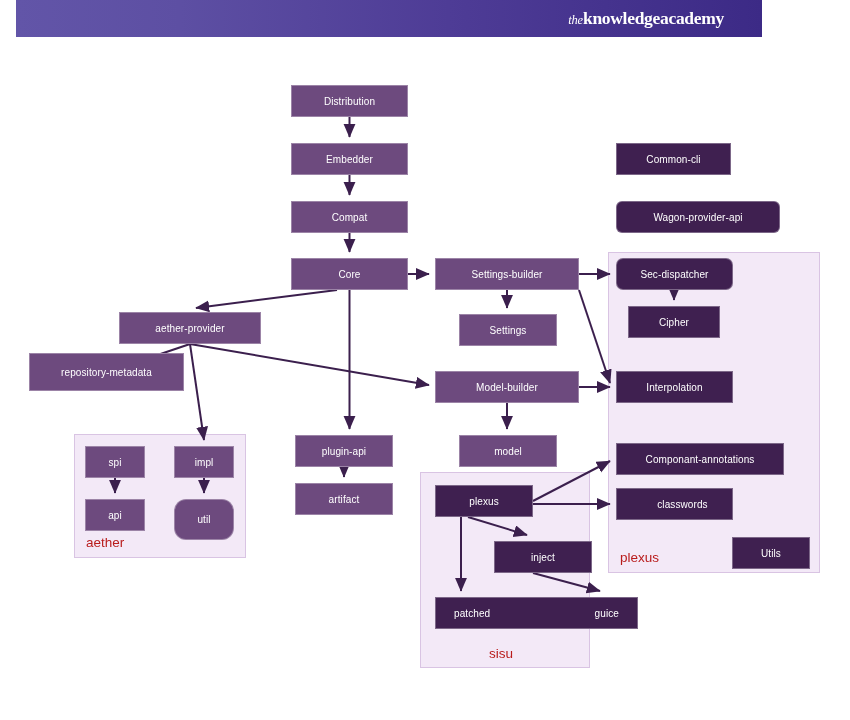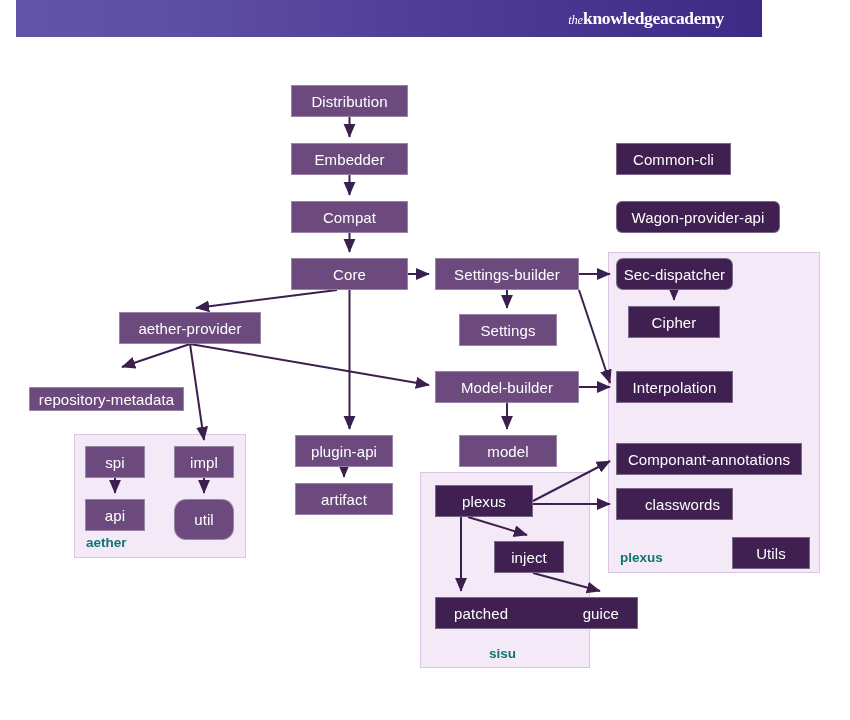--- a/index.html
+++ b/index.html
@@ -63,34 +63,33 @@
   }
 
   
   .group-box {
     position: absolute;
     background: #f3e9f7;
     border: 1.5px solid #d9c4e3;
   }
   .group-label {
     position: absolute;
-    color: #0f766e;
+    color: #b91c1c;
     font-size: 13.5px;
     white-space: nowrap;
-    font-weight: bold;
   }
 
   
   .node {
     position: absolute;
     display: flex;
     align-items: center;
     justify-content: center;
     color: #ffffff;
-    font-size: 15px;
+    font-size: 10px;
     white-space: nowrap;
     border: 1px solid rgba(255,255,255,0.32);
     letter-spacing: 0.1px;
   }
   .node.mid  { background: #6d4a7e; }
   .node.dark { background: #3f2050; }
   .node.split {
     justify-content: space-between;
     padding: 0 18px;
   }
@@ -148,35 +147,35 @@
   <div id="node-layer">
       <div class="node mid" style="left: 291px; top: 48px; width: 117px; height: 32px;">Distribution</div>
       <div class="node mid" style="left: 291px; top: 106px; width: 117px; height: 32px;">Embedder</div>
       <div class="node mid" style="left: 291px; top: 164px; width: 117px; height: 32px;">Compat</div>
       <div class="node mid" style="left: 291px; top: 221px; width: 117px; height: 32px;">Core</div>
       <div class="node mid" style="left: 435px; top: 221px; width: 144px; height: 32px;">Settings-builder</div>
       <div class="node mid" style="left: 459px; top: 277px; width: 98px; height: 32px;">Settings</div>
       <div class="node mid" style="left: 435px; top: 334px; width: 144px; height: 32px;">Model-builder</div>
       <div class="node mid" style="left: 459px; top: 398px; width: 98px; height: 32px;">model</div>
       <div class="node mid" style="left: 119px; top: 275px; width: 142px; height: 32px;">aether-provider</div>
-      <div class="node mid" style="left: 29px; top: 350px; width: 155px; height: 24px;">repository-metadata</div>
+      <div class="node mid" style="left: 29px; top: 316px; width: 155px; height: 38px;">repository-metadata</div>
       <div class="node mid" style="left: 295px; top: 398px; width: 98px; height: 32px;">plugin-api</div>
       <div class="node mid" style="left: 295px; top: 446px; width: 98px; height: 32px;">artifact</div>
       <div class="node mid" style="left: 85px; top: 409px; width: 60px; height: 32px;">spi</div>
       <div class="node mid" style="left: 85px; top: 462px; width: 60px; height: 32px;">api</div>
       <div class="node mid" style="left: 174px; top: 409px; width: 60px; height: 32px;">impl</div>
       <div class="node mid" style="left: 174px; top: 462px; width: 60px; height: 41px; border-radius: 12px;">util</div>
       <div class="node dark" style="left: 616px; top: 106px; width: 115px; height: 32px;">Common-cli</div>
       <div class="node dark" style="left: 616px; top: 164px; width: 164px; height: 32px; border-radius: 6px;">Wagon-provider-api</div>
       <div class="node dark" style="left: 616px; top: 221px; width: 117px; height: 32px; border-radius: 7px;">Sec-dispatcher</div>
       <div class="node dark" style="left: 628px; top: 269px; width: 92px; height: 32px;">Cipher</div>
       <div class="node dark" style="left: 616px; top: 334px; width: 117px; height: 32px;">Interpolation</div>
-      <div class="node dark" style="left: 616px; top: 406px; width: 186px; height: 32px;">Componant-annotations</div>
+      <div class="node dark" style="left: 616px; top: 406px; width: 168px; height: 32px;">Componant-annotations</div>
       <div class="node dark" style="left: 616px; top: 451px; width: 117px; height: 32px; padding-left: 16px;">classwords</div>
       <div class="node dark" style="left: 732px; top: 500px; width: 78px; height: 32px;">Utils</div>
       <div class="node dark" style="left: 435px; top: 448px; width: 98px; height: 32px;">plexus</div>
-      <div class="node dark" style="left: 494px; top: 504px; width: 70px; height: 32px;">inject</div>
+      <div class="node dark" style="left: 494px; top: 504px; width: 98px; height: 32px;">inject</div>
       <div class="node split dark" style="left: 435px; top: 560px; width: 203px; height: 32px;">
         <span>patched</span>
         <span>guice</span>
       </div>
     </div>
 </div>
 
 </body></html>

